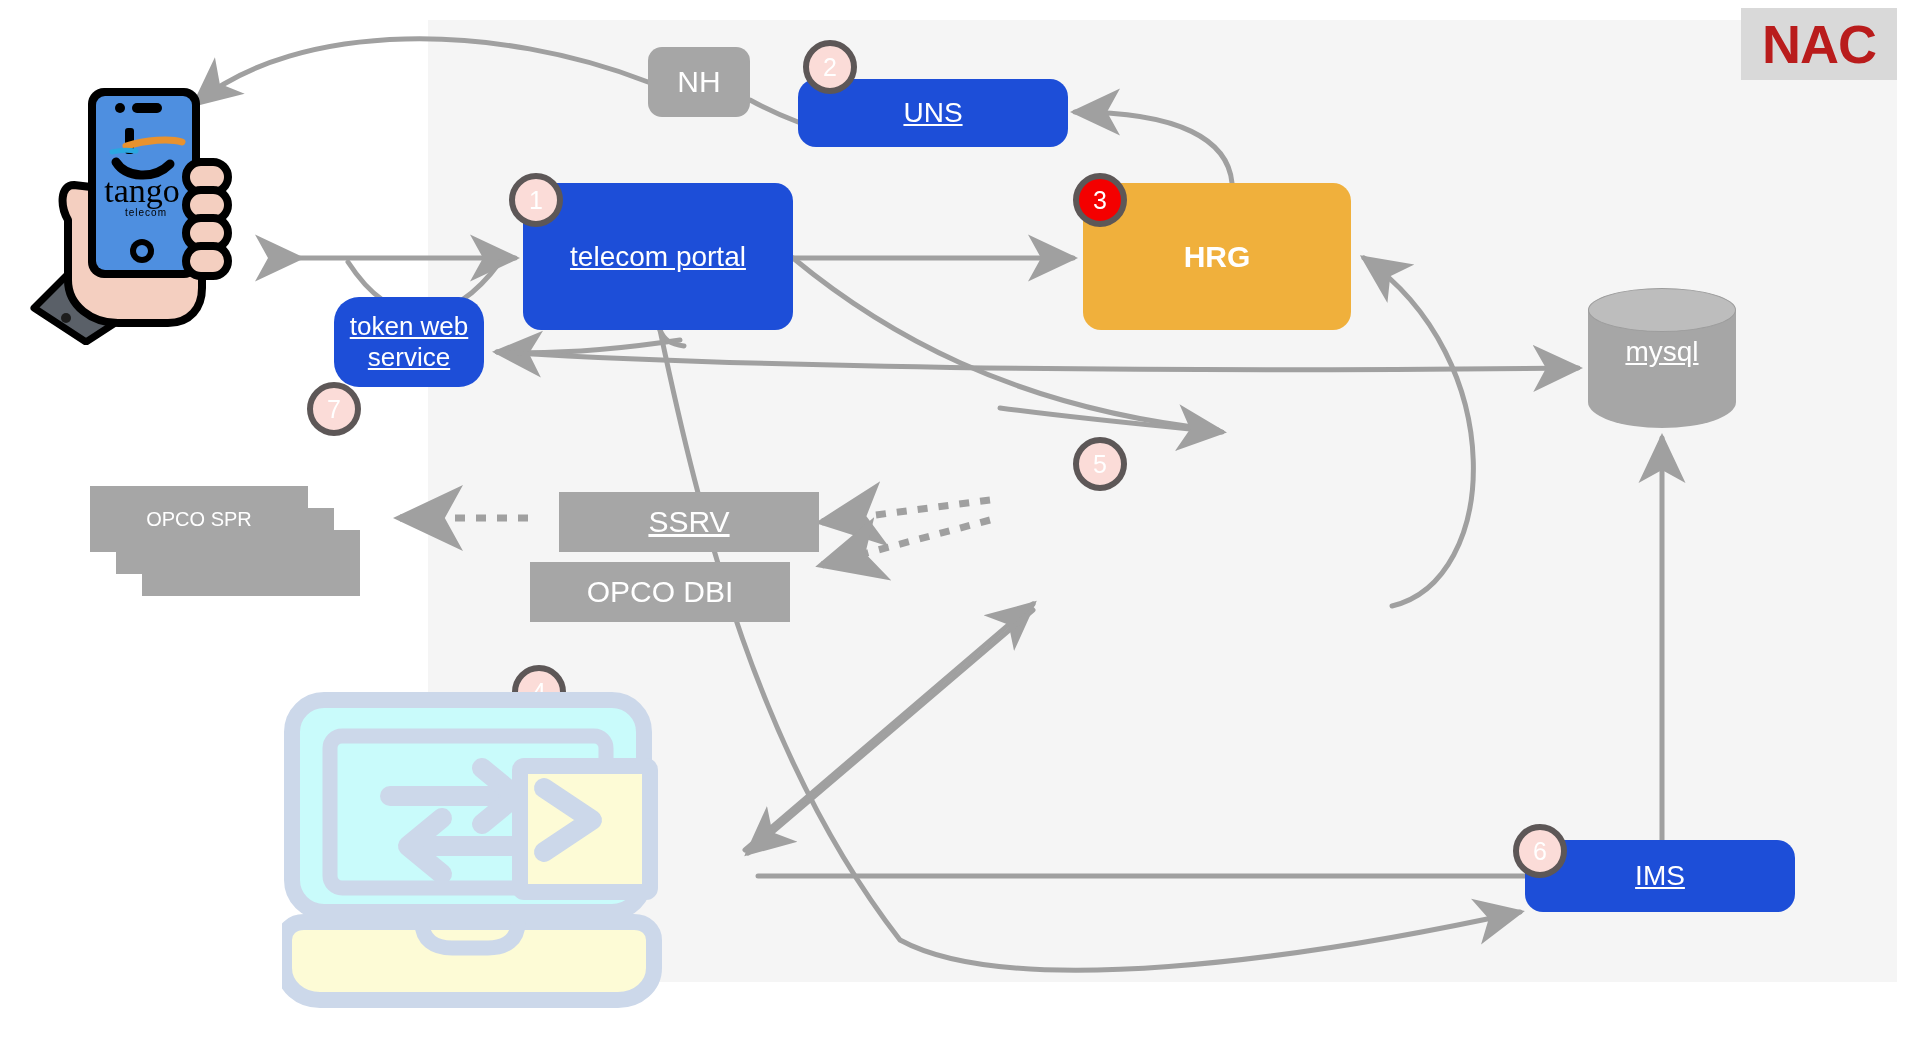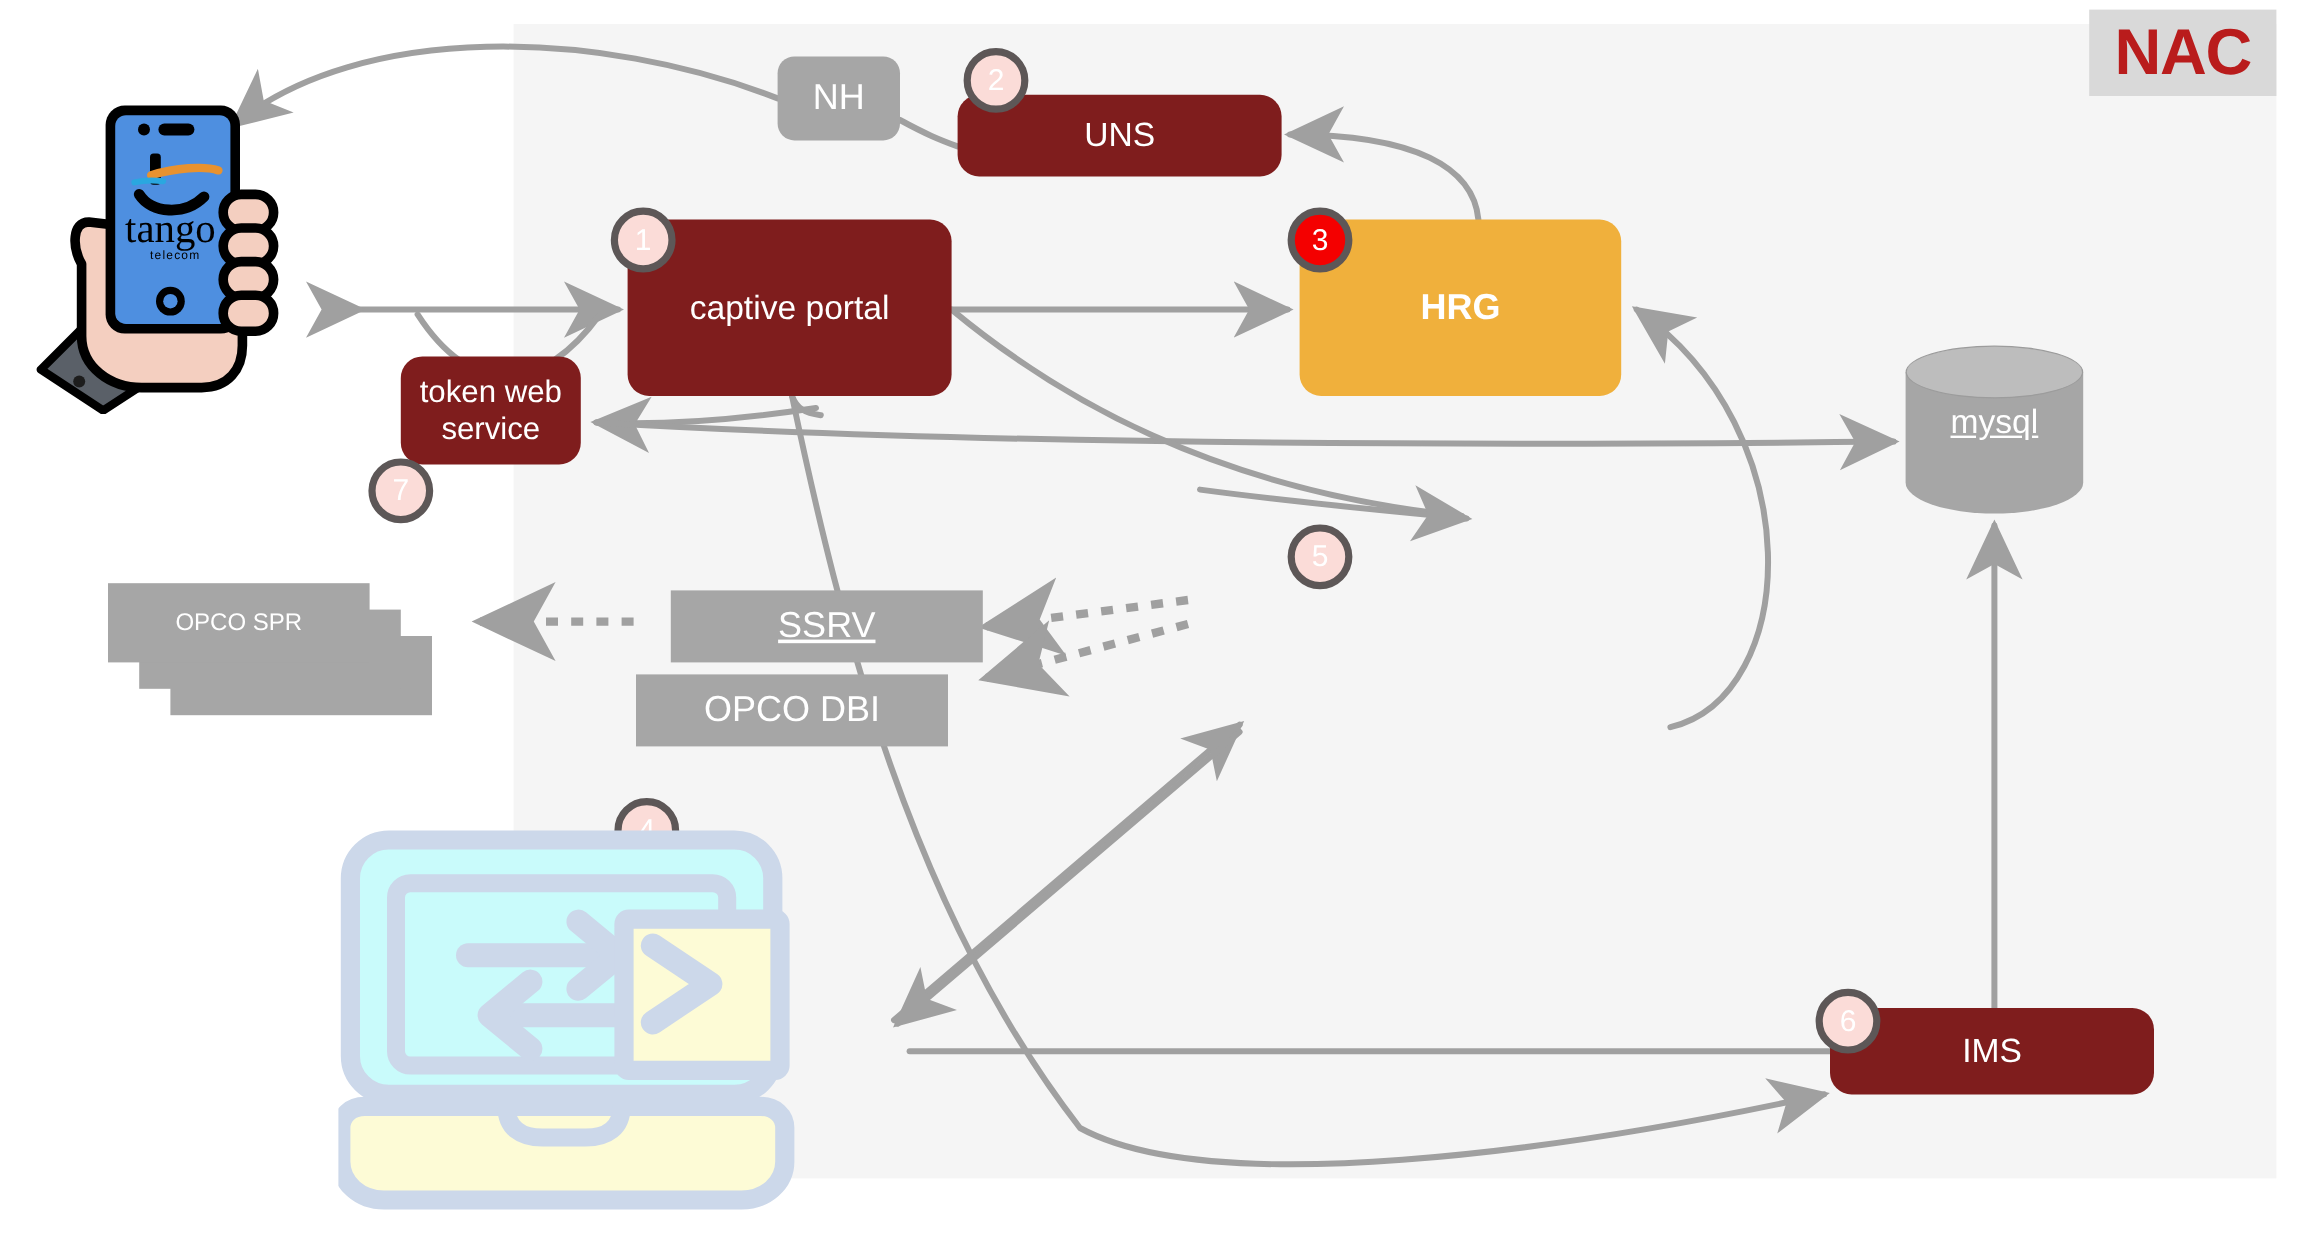--- a/index.html
+++ b/index.html
@@ -10,31 +10,31 @@
   .nac-zone{position:absolute;left:428px;top:20px;width:1469px;height:962px;background:#f5f5f5;}
   .nac-badge{position:absolute;left:1741px;top:8px;width:156px;height:72px;background:#d9d9d9;
              display:flex;align-items:center;justify-content:center;}
   .nac-badge span{font-family:"Liberation Sans",sans-serif;font-weight:bold;font-size:54px;color:#b91c1c;letter-spacing:-1px;}
 
   svg.edges{position:absolute;left:0;top:0;width:1922px;height:1042px;pointer-events:none;}
 
   
   .node{position:absolute;display:flex;align-items:center;justify-content:center;text-align:center;
         color:#ffffff;font-size:28px;line-height:1.18;font-family:"Liberation Sans",sans-serif;}
-  .node.cream{background:#7f1d1d;border-radius:18px;}
+  .node.cream{background:#1d4ed8;border-radius:18px;text-decoration:underline;}
   .node.orange{background:#f0b03c;border-radius:18px;}
   .node.grey{background:#a6a6a6;}
   .node.grey.rounded{border-radius:14px;}
 
   
   #n-nh{left:648px;top:47px;width:102px;height:70px;font-size:30px;}
   #n-uns{left:798px;top:79px;width:270px;height:68px;}
   #n-captive{left:523px;top:183px;width:270px;height:147px;}
   #n-hrg{left:1083px;top:183px;width:268px;height:147px;font-size:30px;font-weight:bold;}
-  #n-token{left:334px;top:297px;width:150px;height:90px;font-size:26px;}
+  #n-token{left:334px;top:297px;width:150px;height:90px;font-size:26px;border-radius:25px;}
   #n-orch{left:1040px;top:447px;width:352px;height:317px;}
   #n-mysql{left:1588px;top:288px;width:148px;height:140px;}
   #n-ims{left:1525px;top:840px;width:270px;height:72px;}
   #n-ssrv{left:559px;top:492px;width:260px;height:60px;font-size:30px;text-decoration:underline;}
   #n-ssrvdbi{left:530px;top:562px;width:260px;height:60px;font-size:30px;}
 
   
   .cyl{position:absolute;}
   .cyl .body{position:absolute;left:0;top:22px;width:148px;height:118px;background:#a6a6a6;
              border-radius:0 0 74px 74px / 0 0 26px 26px;}
@@ -127,21 +127,21 @@
 
   <div class="node grey rounded" id="n-nh">
     <span>NH</span>
   </div>
 
   <div class="node cream" id="n-uns">
     <span>UNS</span>
   </div>
 
   <div class="node cream" id="n-captive">
-    <span>captive portal</span>
+    <span>telecom portal</span>
   </div>
 
   <div class="node orange" id="n-hrg">
     <span>HRG</span>
   </div>
 
   <div class="node cream" id="n-token">
     <span>token web service</span>
   </div>
 

